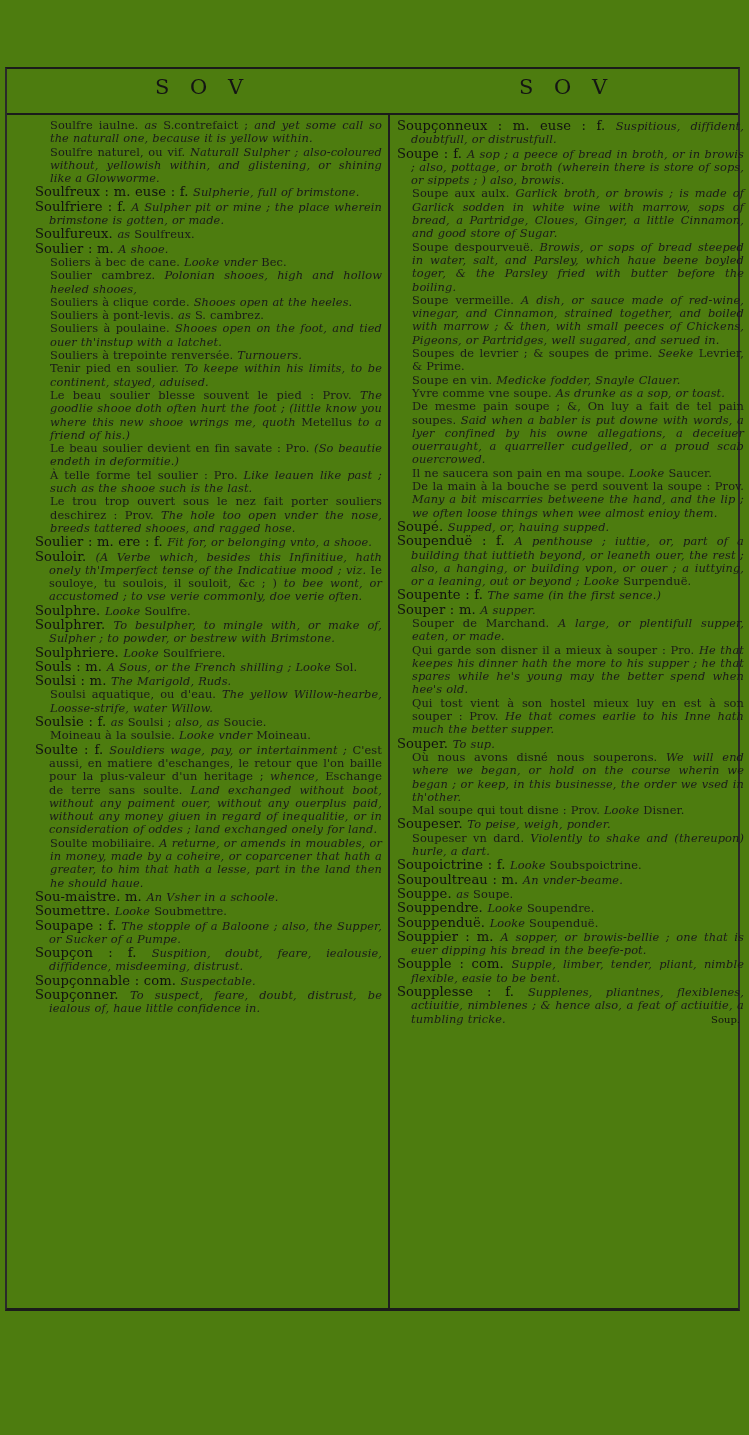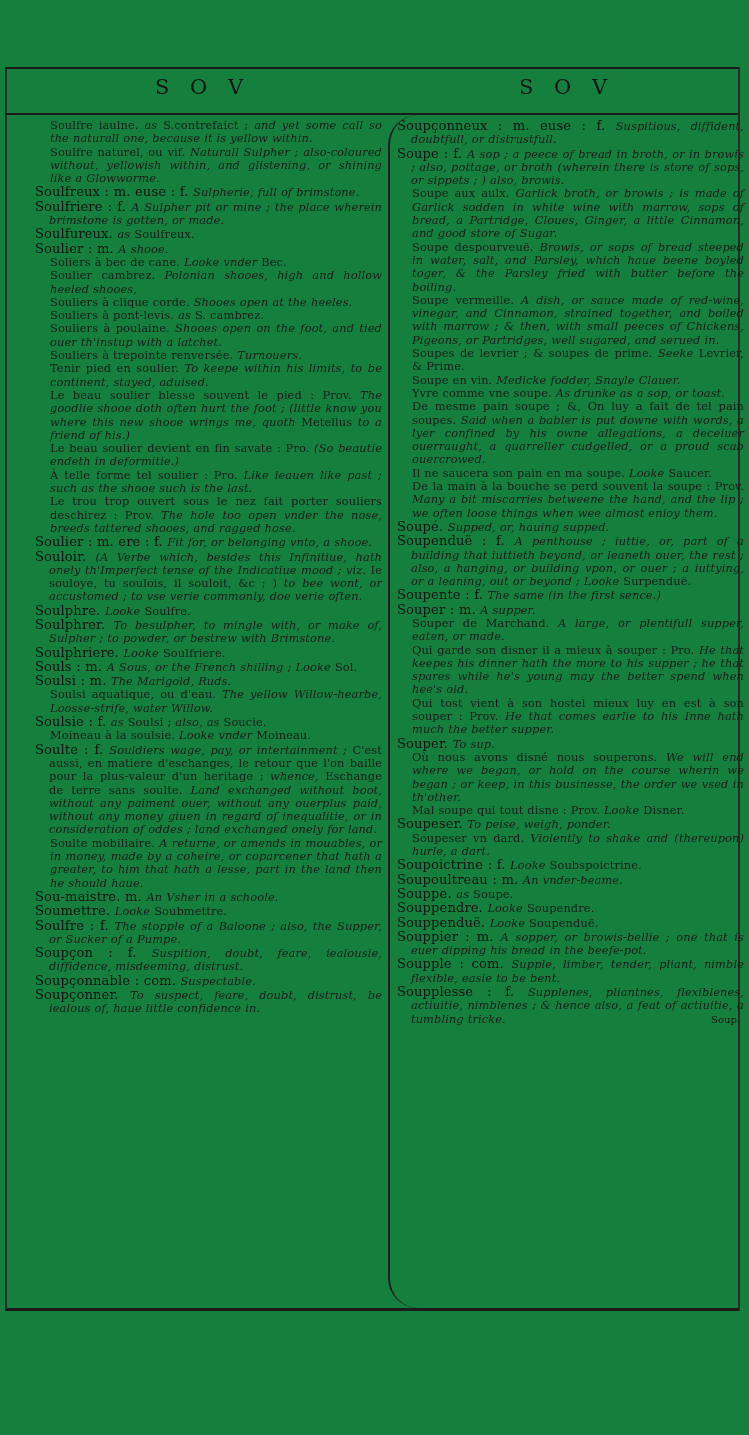--- a/index.html
+++ b/index.html
@@ -6,21 +6,21 @@
     margin: 0; padding: 0;
     width: 749px; height: 1435px;
     background: #ffffff;
     font-family: "DejaVu Serif", "Liberation Serif", serif;
     color: #1a1a1a;
     overflow: hidden;
   }
   #page {
     position: relative;
     width: 749px; height: 1435px;
-    background: #15803d;
+    background: #4d7c0f;
   }
   #frame {
     position: absolute;
     left: 5px; top: 67px;
     width: 735px; height: 1244px;
     border-top: 2px solid #1b1b1b;
     border-bottom: 3px solid #1b1b1b;
     border-left: 2px solid #2a2a2a;
     border-right: 2px solid #2a2a2a;
     box-sizing: border-box;
@@ -56,21 +56,20 @@
     padding: 4px 6px 0 16px;
     overflow: hidden;
   }
   #col-right {
     flex: 1;
     box-sizing: border-box;
     border-left: 2px solid #1f1f1f;
     padding: 4px 6px 0 7px;
     overflow: hidden;
     position: relative;
-    border-radius: 30px;
   }
   .entry {
     margin: 0;
     font-size: 11.4px;
     line-height: 13.3px;
     text-align: justify;
     padding-left: 14px;
     text-indent: -14px;
     letter-spacing: 0.1px;
     word-spacing: 0.3px;
@@ -129,21 +128,21 @@
           <p class="entry"><span class="seg-hw">Soulphriere. </span><span class="seg-it">Looke </span><span class="seg-ro">Soulfriere.</span></p>
           <p class="entry"><span class="seg-hw">Souls : m. </span><span class="seg-it">A Sous, or the French shilling ; Looke </span><span class="seg-ro">Sol.</span></p>
           <p class="entry"><span class="seg-hw">Soulsi : m. </span><span class="seg-it">The Marigold, Ruds.</span></p>
           <p class="entry sub"><span class="seg-ro">Soulsi aquatique, ou d'eau. </span><span class="seg-it">The yellow Willow-hearbe, Loosse-strife, water Willow.</span></p>
           <p class="entry"><span class="seg-hw">Soulsie : f. </span><span class="seg-it">as </span><span class="seg-ro">Soulsi ; </span><span class="seg-it">also, as </span><span class="seg-ro">Soucie.</span></p>
           <p class="entry sub"><span class="seg-ro">Moineau à la soulsie. </span><span class="seg-it">Looke vnder </span><span class="seg-ro">Moineau.</span></p>
           <p class="entry"><span class="seg-hw">Soulte : f. </span><span class="seg-it">Souldiers wage, pay, or intertainment ; </span><span class="seg-ro">C'est aussi, en matiere d'eschanges, le retour que l'on baille pour la plus-valeur d'un heritage ; </span><span class="seg-it">whence, </span><span class="seg-ro">Eschange de terre sans soulte. </span><span class="seg-it">Land exchanged without boot, without any paiment ouer, without any ouerplus paid, without any money giuen in regard of inequalitie, or in consideration of oddes ; land exchanged onely for land.</span></p>
           <p class="entry sub"><span class="seg-ro">Soulte mobiliaire. </span><span class="seg-it">A returne, or amends in mouables, or in money, made by a coheire, or coparcener that hath a greater, to him that hath a lesse, part in the land then he should haue.</span></p>
           <p class="entry"><span class="seg-hw">Sou-maistre. m. </span><span class="seg-it">An Vsher in a schoole.</span></p>
           <p class="entry"><span class="seg-hw">Soumettre. </span><span class="seg-it">Looke </span><span class="seg-ro">Soubmettre.</span></p>
-          <p class="entry"><span class="seg-hw">Soulfre : f. </span><span class="seg-it">The stopple of a Baloone ; also, the Supper, or Sucker of a Pumpe.</span></p>
+          <p class="entry"><span class="seg-hw">Soupape : f. </span><span class="seg-it">The stopple of a Baloone ; also, the Supper, or Sucker of a Pumpe.</span></p>
           <p class="entry"><span class="seg-hw">Soupçon : f. </span><span class="seg-it">Suspition, doubt, feare, iealousie, diffidence, misdeeming, distrust.</span></p>
           <p class="entry"><span class="seg-hw">Soupçonnable : com. </span><span class="seg-it">Suspectable.</span></p>
           <p class="entry"><span class="seg-hw">Soupçonner. </span><span class="seg-it">To suspect, feare, doubt, distrust, be iealous of, haue little confidence in.</span></p>
         </div>
       <div id="col-right">
           <p class="entry"><span class="seg-hw">Soupçonneux : m. euse : f. </span><span class="seg-it">Suspitious, diffident, doubtfull, or distrustfull.</span></p>
           <p class="entry"><span class="seg-hw">Soupe : f. </span><span class="seg-it">A sop ; a peece of bread in broth, or in browis ; also, pottage, or broth (wherein there is store of sops, or sippets ; ) also, browis.</span></p>
           <p class="entry sub"><span class="seg-ro">Soupe aux aulx. </span><span class="seg-it">Garlick broth, or browis ; is made of Garlick sodden in white wine with marrow, sops of bread, a Partridge, Cloues, Ginger, a little Cinnamon, and good store of Sugar.</span></p>
           <p class="entry sub"><span class="seg-ro">Soupe despourveuë. </span><span class="seg-it">Browis, or sops of bread steeped in water, salt, and Parsley, which haue beene boyled toger, &amp; the Parsley fried with butter before the boiling.</span></p>
           <p class="entry sub"><span class="seg-ro">Soupe vermeille. </span><span class="seg-it">A dish, or sauce made of red-wine, vinegar, and Cinnamon, strained together, and boiled with marrow ; &amp; then, with small peeces of Chickens, Pigeons, or Partridges, well sugared, and serued in.</span></p>

